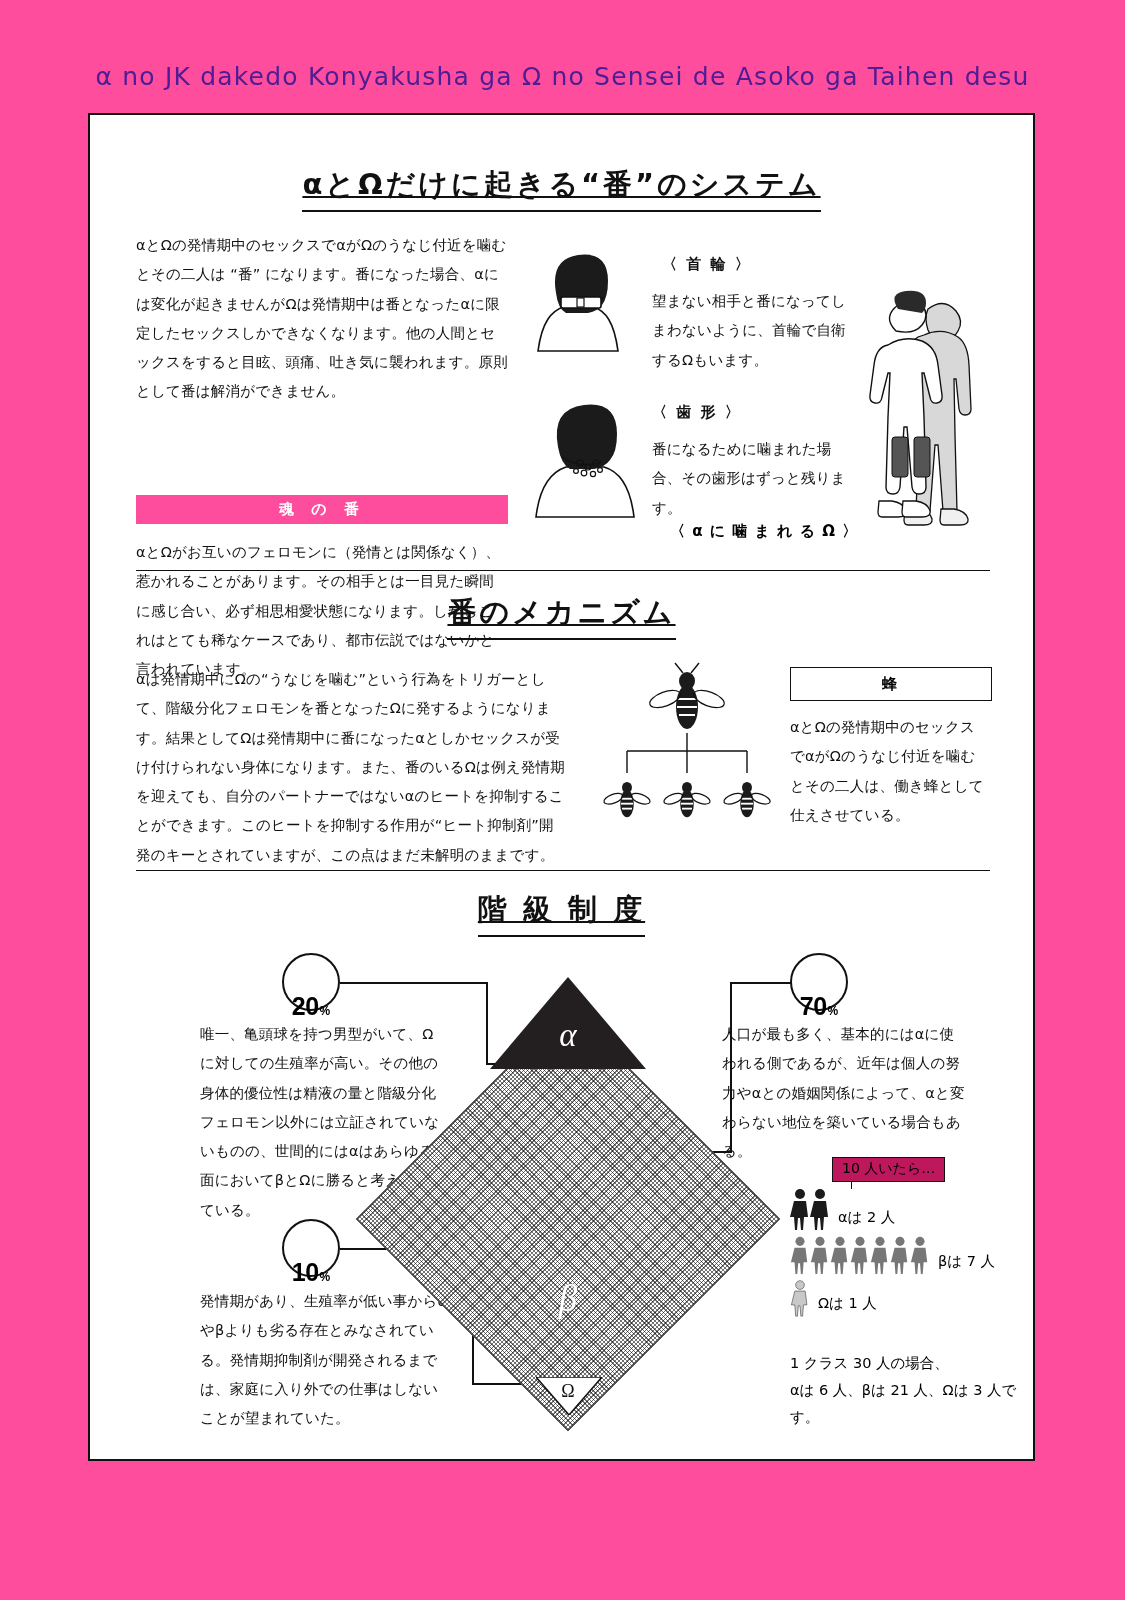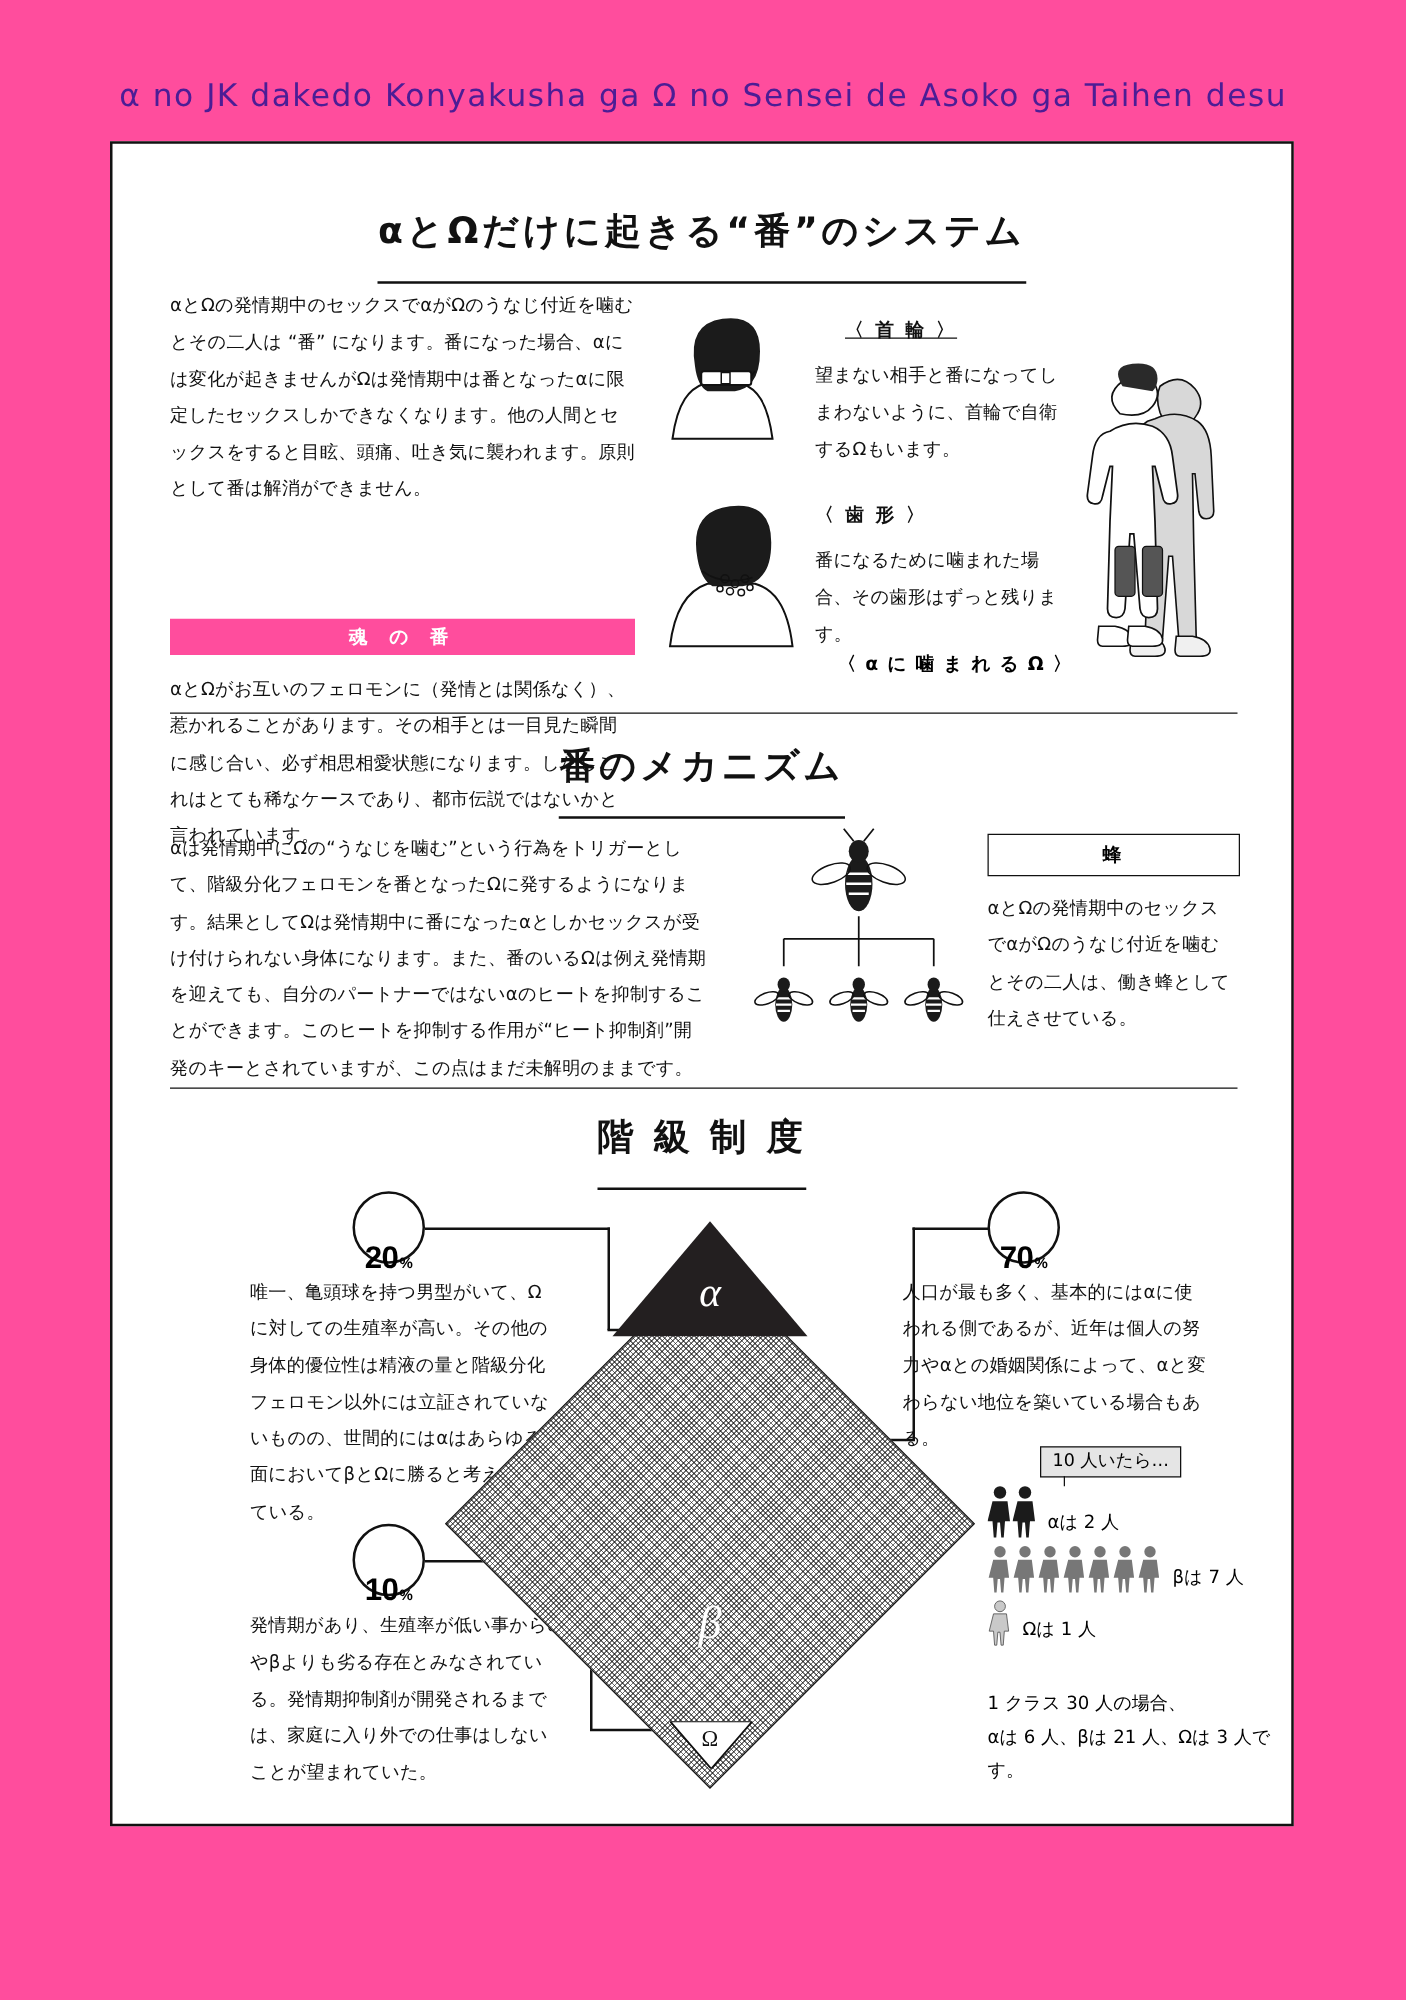--- a/index.html
+++ b/index.html
@@ -29,35 +29,35 @@
   .body-text{
     font-size:14.5px;line-height:2.02;color:#111;
     letter-spacing:0.2px;
   }
 
   h2.sec{
     margin:0;text-align:center;font-size:29px;font-weight:bold;
     letter-spacing:3px;color:#111;
   }
   h2.sec span.u{
-    border-bottom:2px solid #111;padding-bottom:20px;display:inline-block;
+    border-bottom:2px solid #111;padding-bottom:5px;display:inline-block;text-decoration:underline;
   }
 
   
   #sec1-title{position:absolute;left:0;top:50px;width:100%;}
   #s1-text{position:absolute;left:46px;top:116px;width:372px;}
   .pink-bar{
     position:absolute;left:46px;top:380px;width:372px;height:29px;
     background:#ff4d9d;color:#fff;font-size:15px;font-weight:bold;
     letter-spacing:6px;text-align:center;line-height:29px;
   }
   #s1-text2{position:absolute;left:46px;top:423px;width:372px;}
 
   .fig-caption{font-size:15px;font-weight:bold;letter-spacing:2px;color:#111;}
-  #collar-cap{position:absolute;left:586px;top:140px;text-decoration:underline;}
+  #collar-cap{position:absolute;left:572px;top:140px;}
   #collar-text{position:absolute;left:562px;top:172px;width:208px;}
   #teeth-cap{position:absolute;left:562px;top:288px;}
   #teeth-text{position:absolute;left:562px;top:320px;width:208px;}
   #bite-cap{position:absolute;left:580px;top:407px;font-size:15px;font-weight:bold;letter-spacing:1px;}
 
   .divider{position:absolute;left:46px;width:854px;height:1px;background:#111;}
   #div1{top:455px;}
   #div2{top:755px;}
 
   
@@ -126,21 +126,21 @@
     color:#111;font-size:18px;font-family:"Liberation Serif",serif;
   }
 
   
   #stats{position:absolute;left:700px;top:1072px;width:230px;}
   .stat-row{display:flex;align-items:flex-end;margin-bottom:4px;}
   .stat-row .lab{font-size:14.5px;margin-left:8px;padding-bottom:4px;white-space:nowrap;}
   .ppl{display:flex;align-items:flex-end;}
   .bubble{
     position:absolute;left:742px;top:1042px;
-    border:1.4px solid #111;padding:2px 9px 3px;font-size:14px;background:#e5e5e5;
+    border:1.4px solid #111;padding:2px 9px 3px;font-size:14px;background:#be185d;
   }
   .bubble:after{
     content:"";position:absolute;left:18px;bottom:-8px;width:1.4px;height:8px;background:#111;
   }
   #stat-note{position:absolute;left:700px;top:1235px;width:250px;font-size:14.5px;line-height:1.85;}
 
   
   svg{display:block;}
 </style>
 </head>

